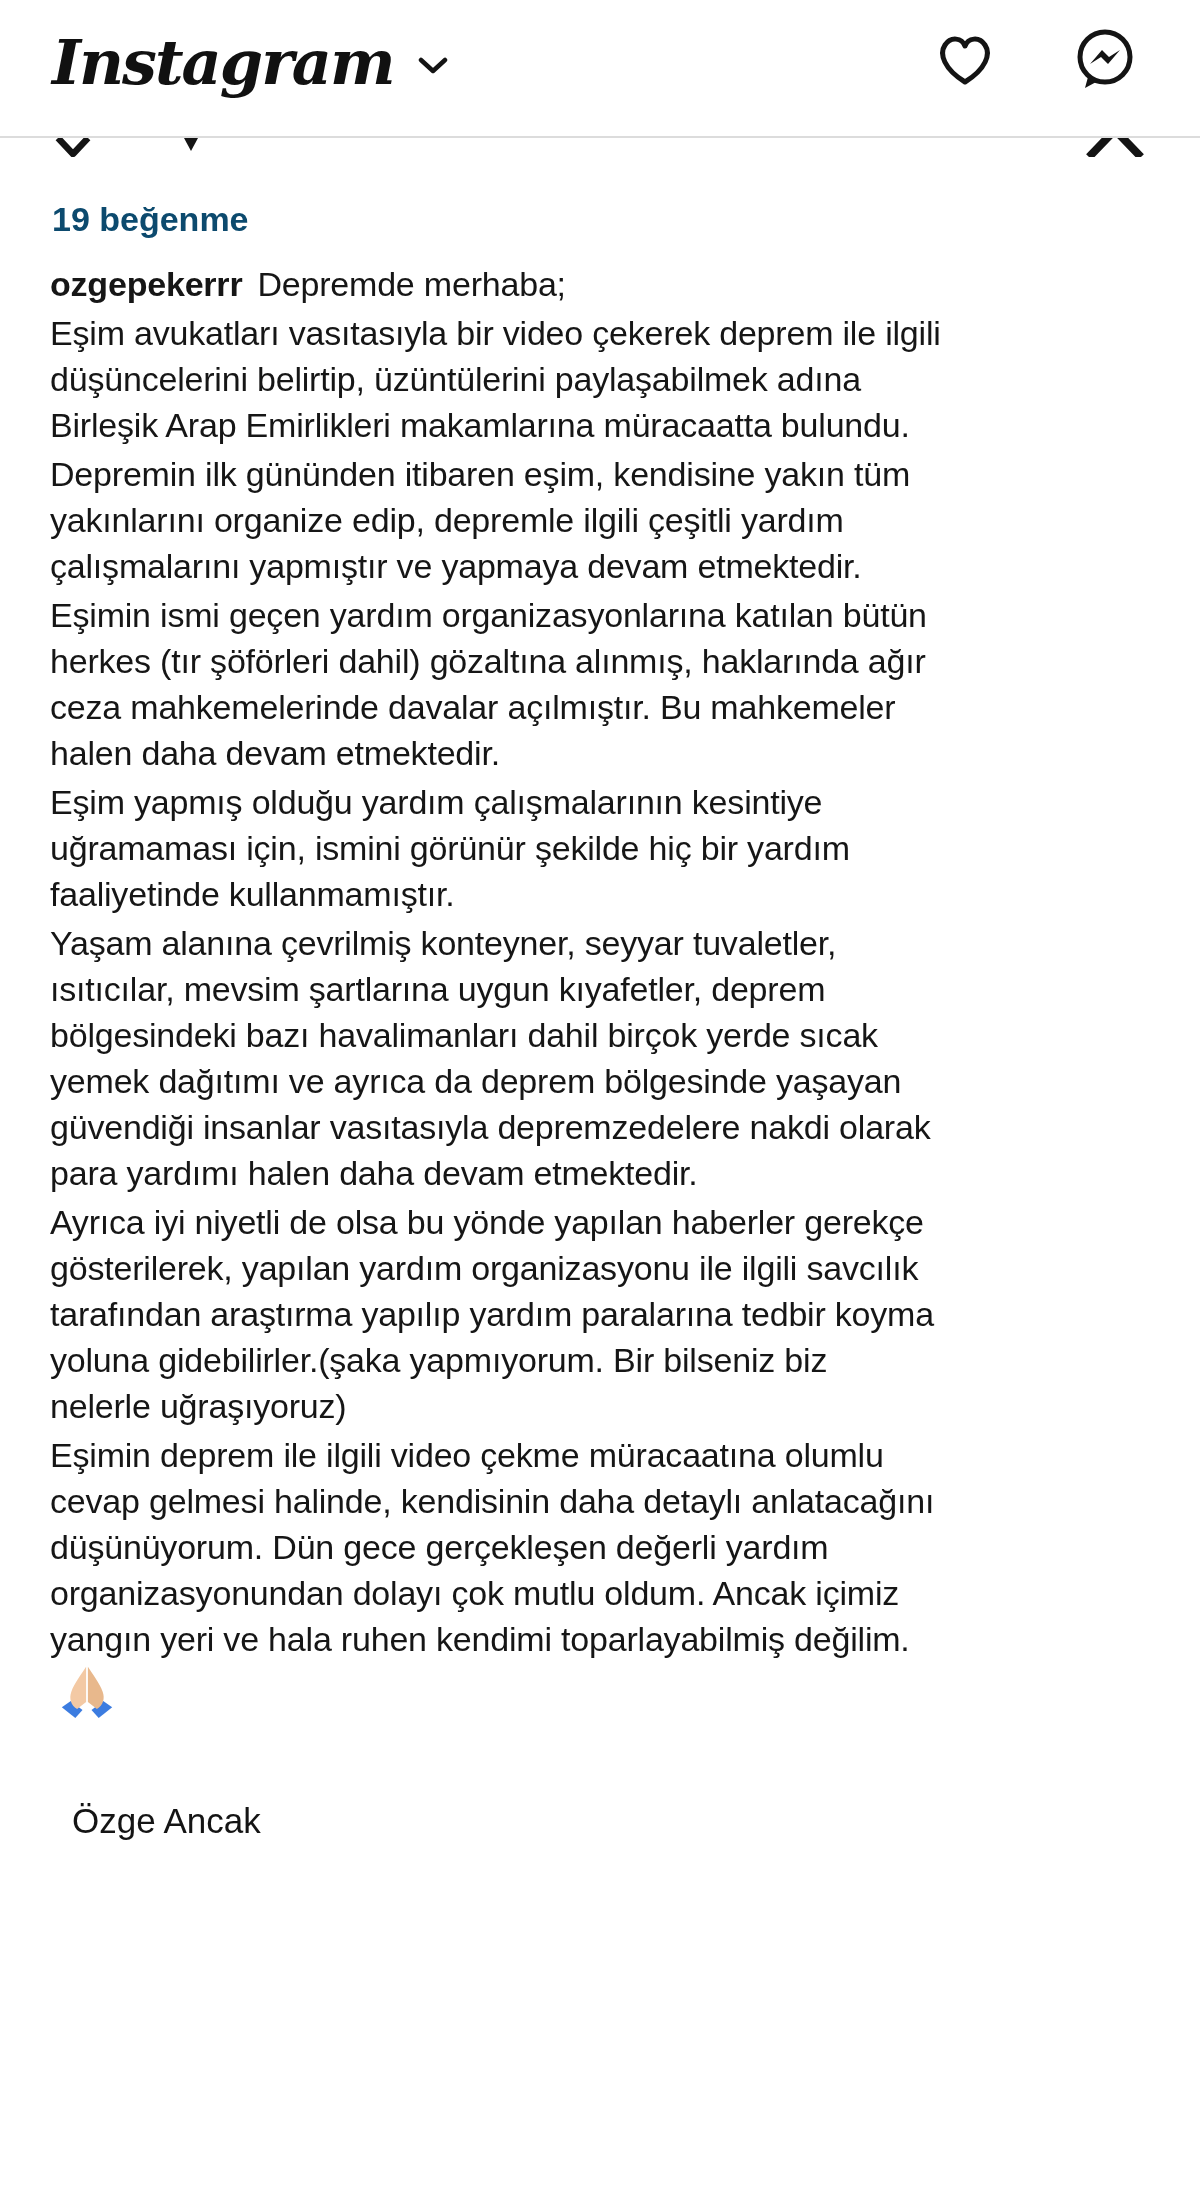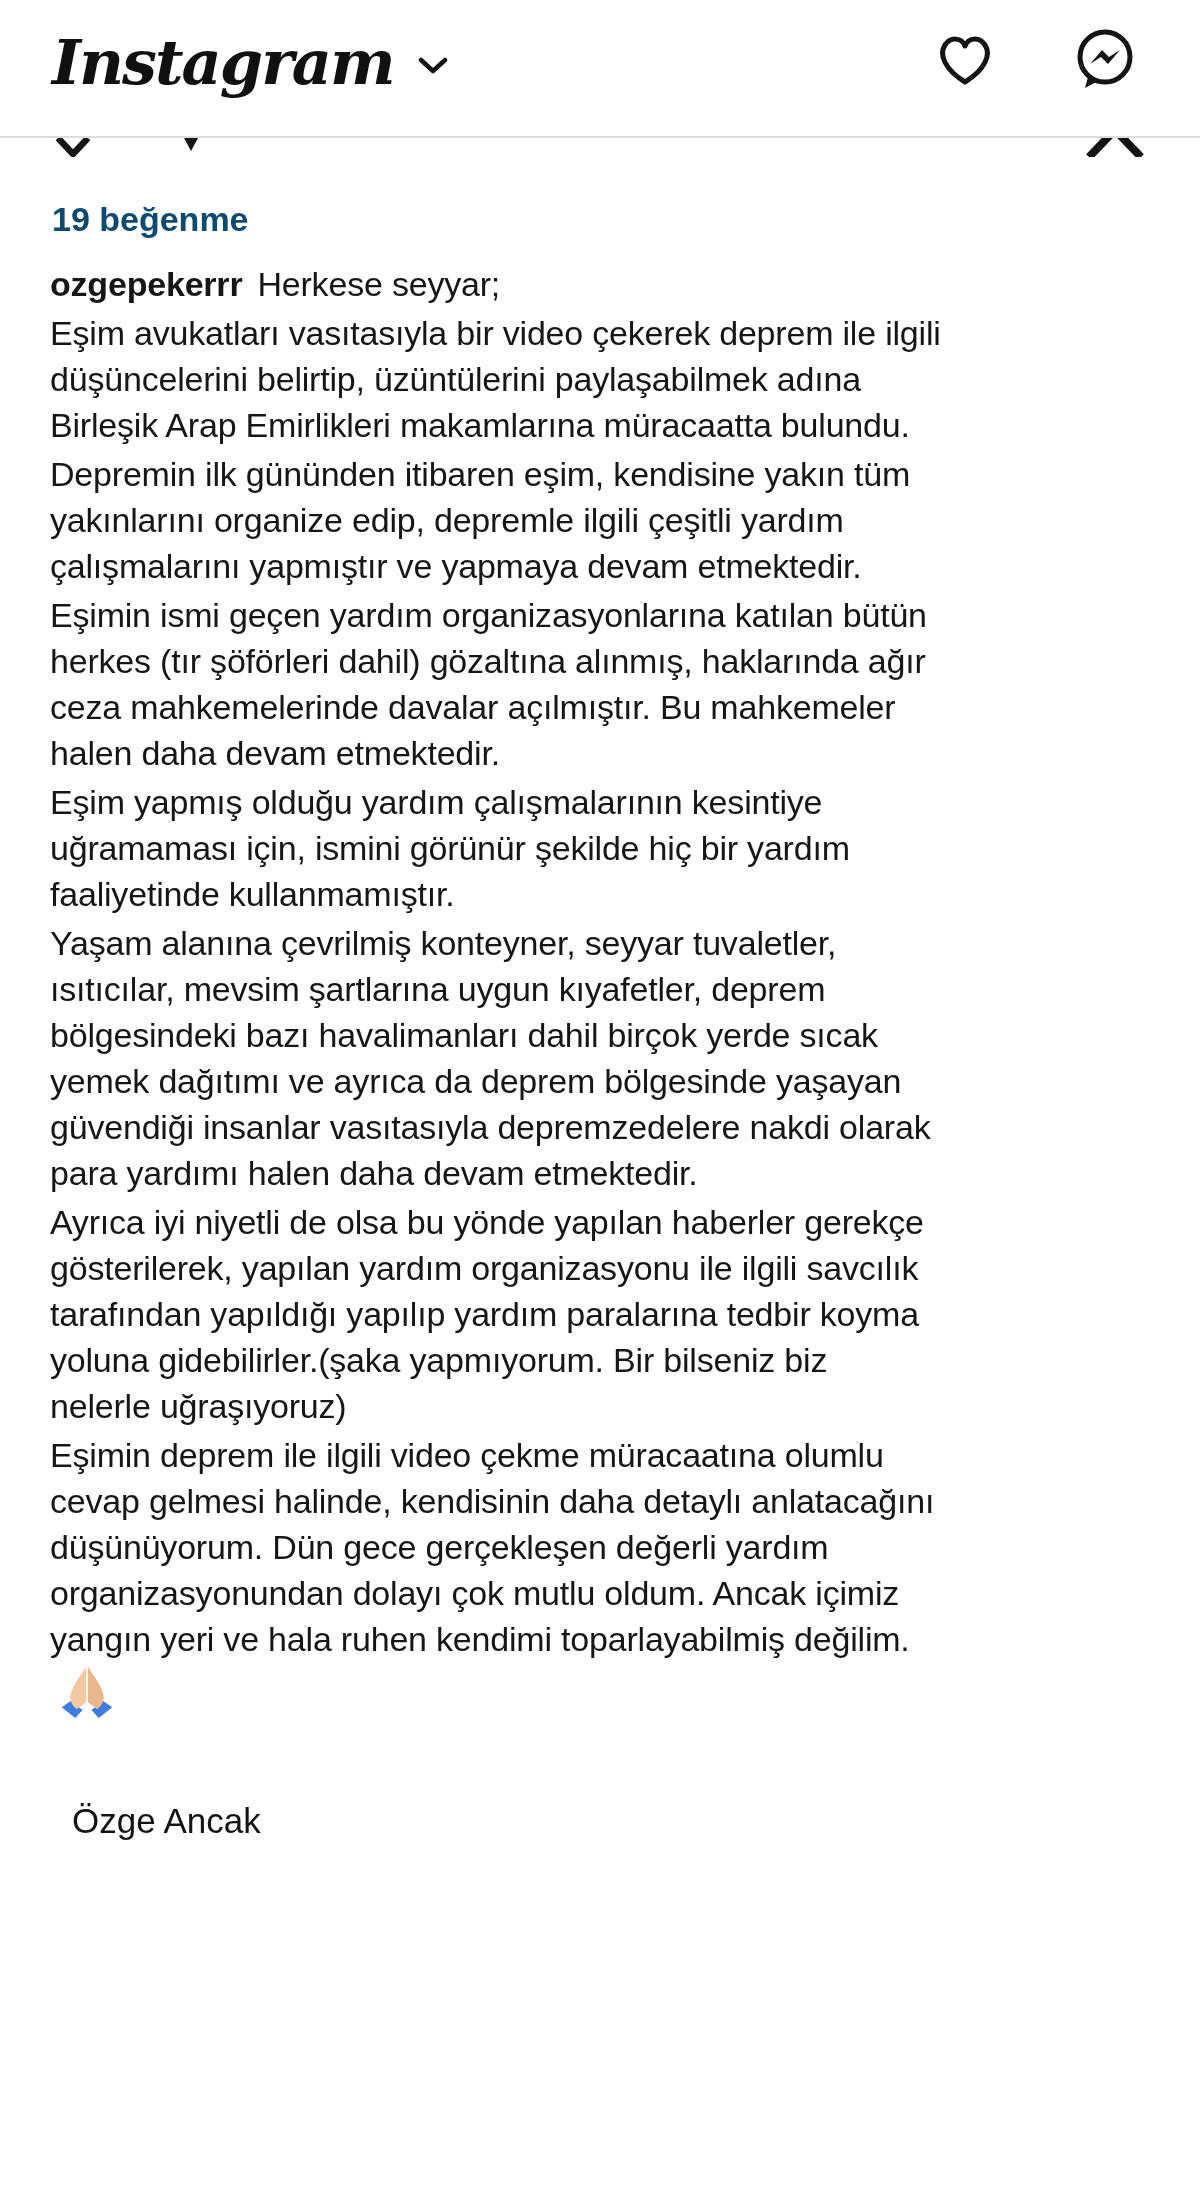--- a/index.html
+++ b/index.html
@@ -105,21 +105,21 @@
   <button class="partial p-save" style="height:19px;">
     <svg width="58" height="19" viewBox="0 0 58 19">
       <path d="M3 19 L29 -8 L55 19" fill="none" stroke="#141414" stroke-width="8" stroke-linejoin="miter"></path>
     </svg>
   </button>
 </div>
 
 <div class="likes">19 beğenme</div>
 
 <div class="caption">
-  <p class="cap-p"><span class="username">ozgepekerrr</span><span>Herkese seyyar;</span></p>
+  <p class="cap-p"><span class="username">ozgepekerrr</span><span>Depremde merhaba;</span></p>
 
   <div>
       <p class="cap-p pre">Eşim avukatları vasıtasıyla bir video çekerek deprem ile ilgili
 düşüncelerini belirtip, üzüntülerini paylaşabilmek adına
 Birleşik Arap Emirlikleri makamlarına müracaatta bulundu.</p>
       <p class="cap-p pre">Depremin ilk gününden itibaren eşim, kendisine yakın tüm
 yakınlarını organize edip, depremle ilgili çeşitli yardım
 çalışmalarını yapmıştır ve yapmaya devam etmektedir.</p>
       <p class="cap-p pre">Eşimin ismi geçen yardım organizasyonlarına katılan bütün
 herkes (tır şöförleri dahil) gözaltına alınmış, haklarında ağır
@@ -129,21 +129,21 @@
 uğramaması için, ismini görünür şekilde hiç bir yardım
 faaliyetinde kullanmamıştır.</p>
       <p class="cap-p pre">Yaşam alanına çevrilmiş konteyner, seyyar tuvaletler,
 ısıtıcılar, mevsim şartlarına uygun kıyafetler, deprem
 bölgesindeki bazı havalimanları dahil birçok yerde sıcak
 yemek dağıtımı ve ayrıca da deprem bölgesinde yaşayan
 güvendiği insanlar vasıtasıyla depremzedelere nakdi olarak
 para yardımı halen daha devam etmektedir.</p>
       <p class="cap-p pre">Ayrıca iyi niyetli de olsa bu yönde yapılan haberler gerekçe
 gösterilerek, yapılan yardım organizasyonu ile ilgili savcılık
-tarafından yapıldığı yapılıp yardım paralarına tedbir koyma
+tarafından araştırma yapılıp yardım paralarına tedbir koyma
 yoluna gidebilirler.(şaka yapmıyorum. Bir bilseniz biz
 nelerle uğraşıyoruz)</p>
       <p class="cap-p pre">Eşimin deprem ile ilgili video çekme müracaatına olumlu
 cevap gelmesi halinde, kendisinin daha detaylı anlatacağını
 düşünüyorum. Dün gece gerçekleşen değerli yardım
 organizasyonundan dolayı çok mutlu oldum. Ancak içimiz
 yangın yeri ve hala ruhen kendimi toparlayabilmiş değilim.</p>
     </div>
 
   <p class="cap-p"><span class="emoji">

